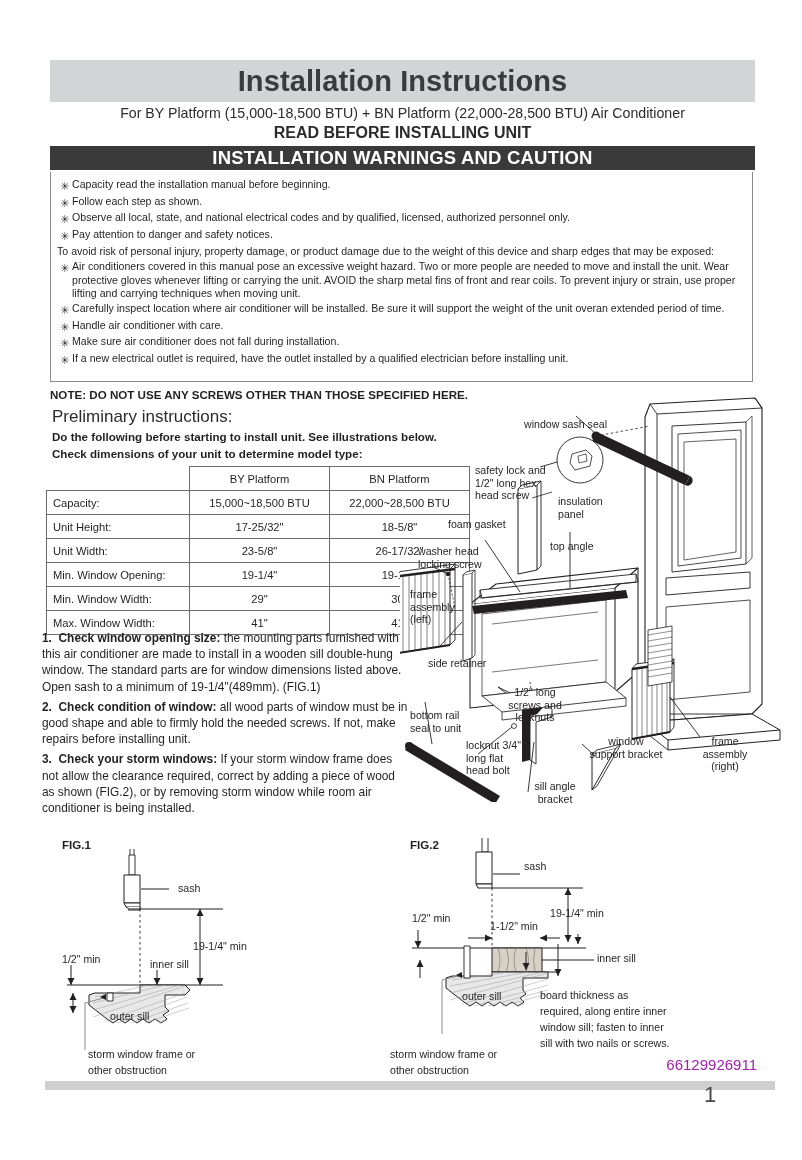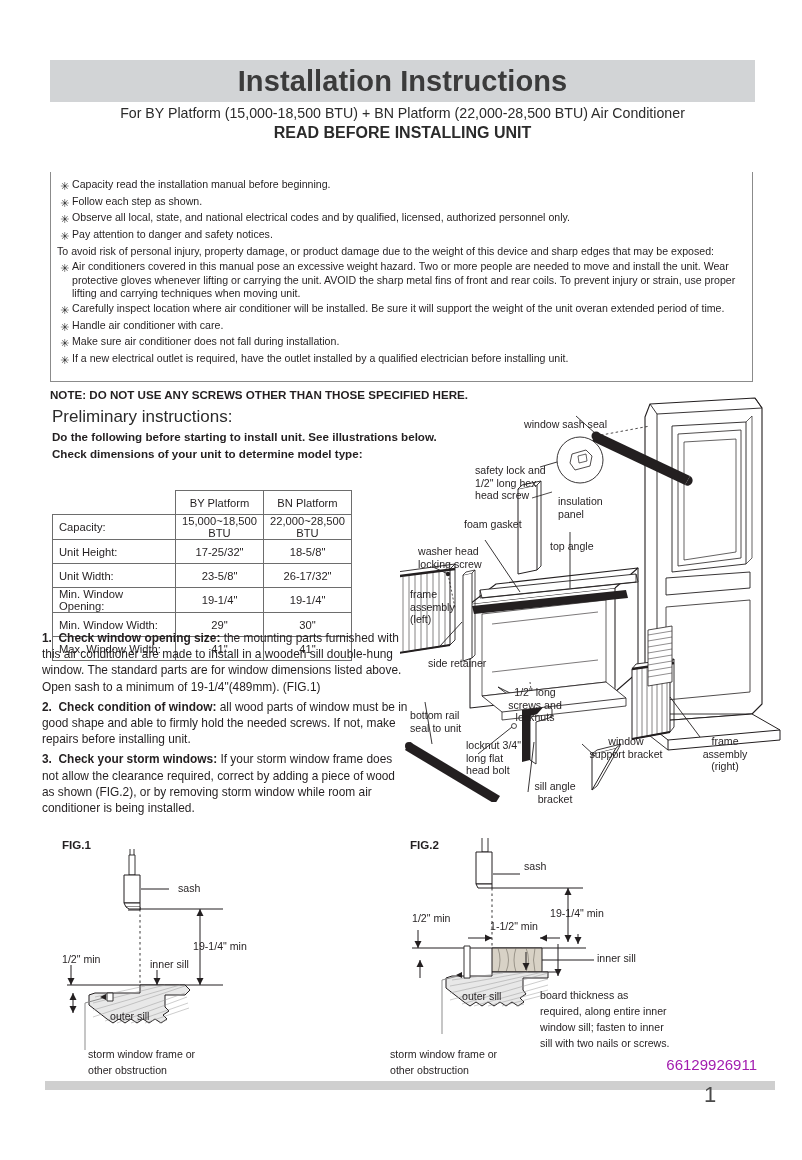--- a/index.html
+++ b/index.html
@@ -30,21 +30,21 @@
   .wplain{font-size:10.6px;line-height:13.6px;color:#231f20;margin:2px 0 2px 0;}
 
   .note-line{position:absolute;left:50px;top:388px;font-size:11.6px;font-weight:bold;color:#231f20;}
 
   
   .prelim-title{position:absolute;left:52px;top:407px;font-size:17px;color:#2b2b2b;}
   .prelim-1{position:absolute;left:52px;top:430px;font-size:11.6px;font-weight:bold;color:#231f20;}
   .prelim-2{position:absolute;left:52px;top:447px;font-size:11.6px;font-weight:bold;color:#231f20;}
 
   
-  table.spec{position:absolute;left:52px;top:466px;border-collapse:collapse;width:300px;margin-top:24px;}
+  table.spec{position:absolute;left:46px;top:466px;border-collapse:collapse;width:424px;}
   table.spec td{border:1px solid #6d6d6d;font-size:11.2px;color:#231f20;height:23px;padding:0 6px;}
   table.spec td.lab{text-align:left;width:130px;}
   table.spec td.val{text-align:center;}
   table.spec tr.head td{text-align:center;}
   table.spec tr.head td.blank{border-left:none;border-top:none;}
 
   
   .steps{position:absolute;left:42px;top:630px;width:368px;}
   .step{font-size:11.9px;line-height:16.2px;color:#231f20;margin-bottom:4px;}
   .step b{font-weight:bold;}
@@ -68,20 +68,23 @@
 </head>
 <body>
 
 <div class="page">
 
   <div class="title-bar">
     <span>Installation Instructions</span>
   </div>
   <div class="subtitle">For BY Platform (15,000-18,500 BTU) + BN Platform (22,000-28,500 BTU) Air Conditioner</div>
   <div class="read-before">READ BEFORE INSTALLING UNIT</div>
+  <div class="warn-bar">
+    <span>INSTALLATION WARNINGS AND CAUTION</span>
+  </div>
 
   <div class="warn-box">
     <div class="wrow">
       <div class="ast">✳</div>
       <div class="wtxt">Capacity read the installation manual before beginning.</div>
     </div>
     <div class="wrow">
       <div class="ast">✳</div>
       <div class="wtxt">Follow each step as shown.</div>
     </div>
@@ -320,21 +323,21 @@
       <path d="M102 320 L102 328 L226 314 L226 306" stroke-width="0.8"></path>
     </g>
   </svg>
 
   <div class="dlab" style="left:524px;top:418px;">window sash seal</div>
   <div class="dlab" style="left:475px;top:464px;white-space:pre;">safety lock and
 1/2" long hex
 head screw</div>
   <div class="dlab" style="left:558px;top:495px;white-space:pre;">insulation
 panel</div>
-  <div class="dlab" style="left:464px;top:518px;">foam gasket</div>
+  <div class="dlab" style="left:448px;top:518px;">foam gasket</div>
   <div class="dlab" style="left:550px;top:540px;">top angle</div>
   <div class="dlab" style="left:418px;top:545px;white-space:pre;">washer head
 locking screw</div>
   <div class="dlab" style="left:410px;top:588px;white-space:pre;">frame
 assembly
 (left)</div>
   <div class="dlab" style="left:428px;top:657px;">side retainer</div>
   <div class="dlab" style="left:410px;top:709px;white-space:pre;">bottom rail
 seal to unit</div>
   <div class="dlab c" style="left:495px;top:686px;width:80px;white-space:pre;">1/2" long

